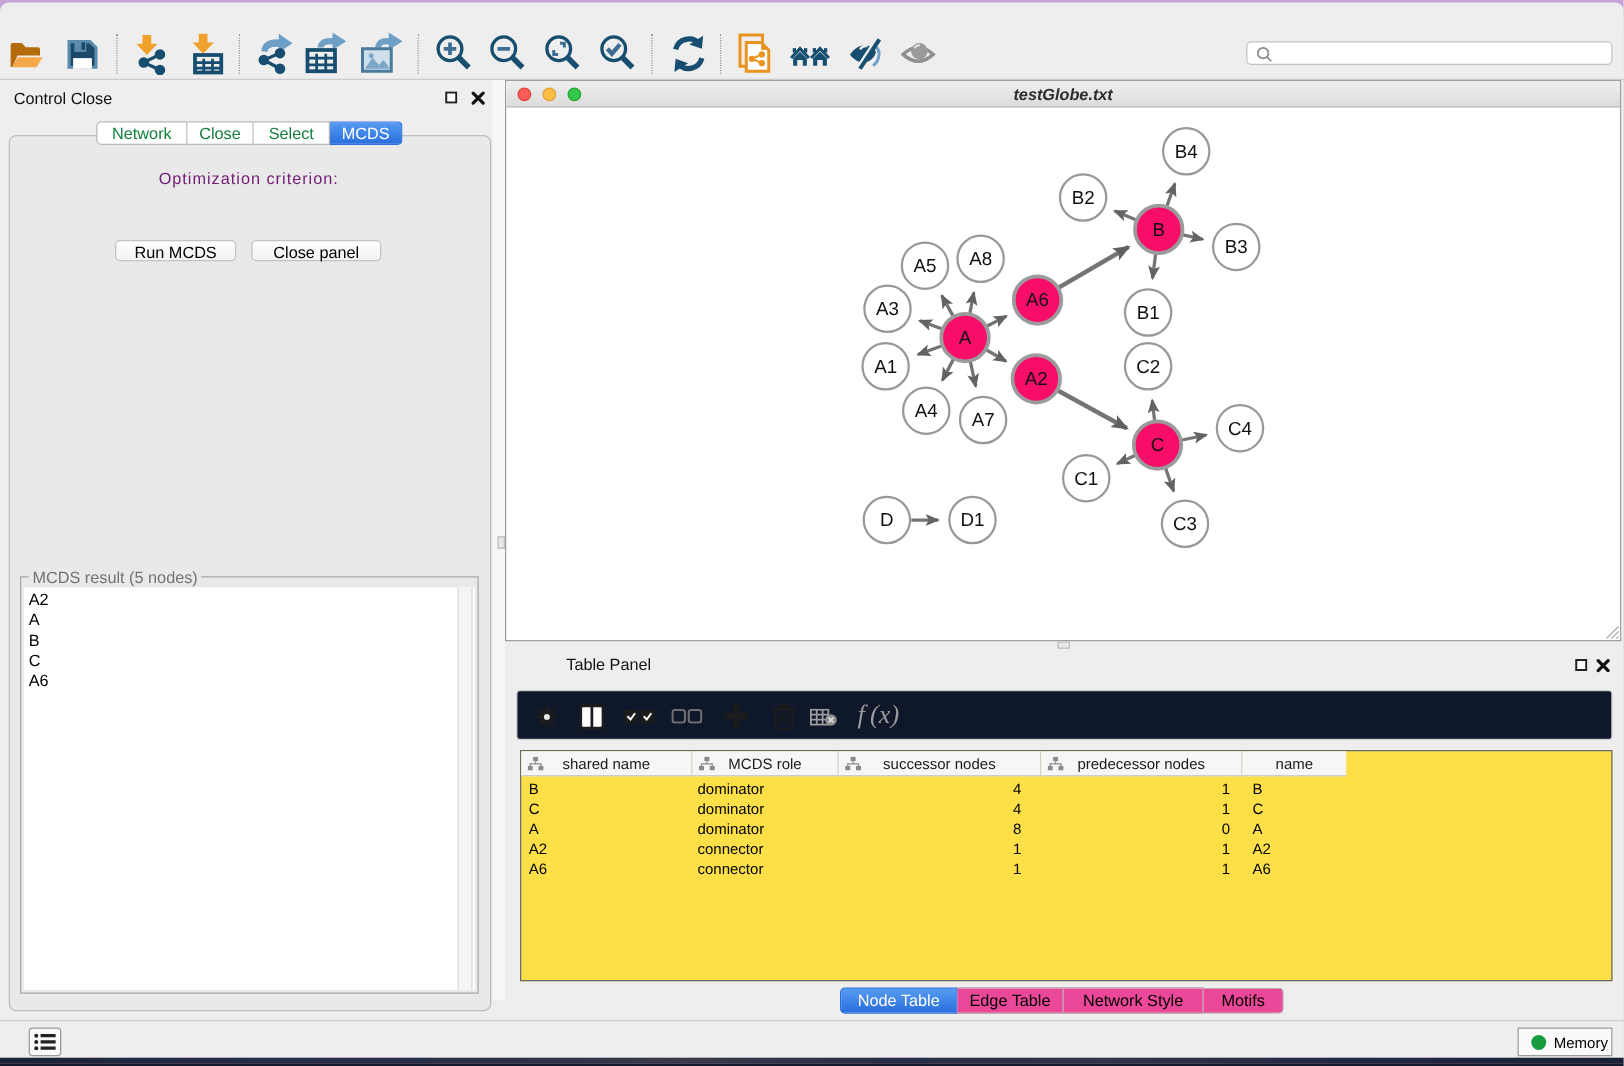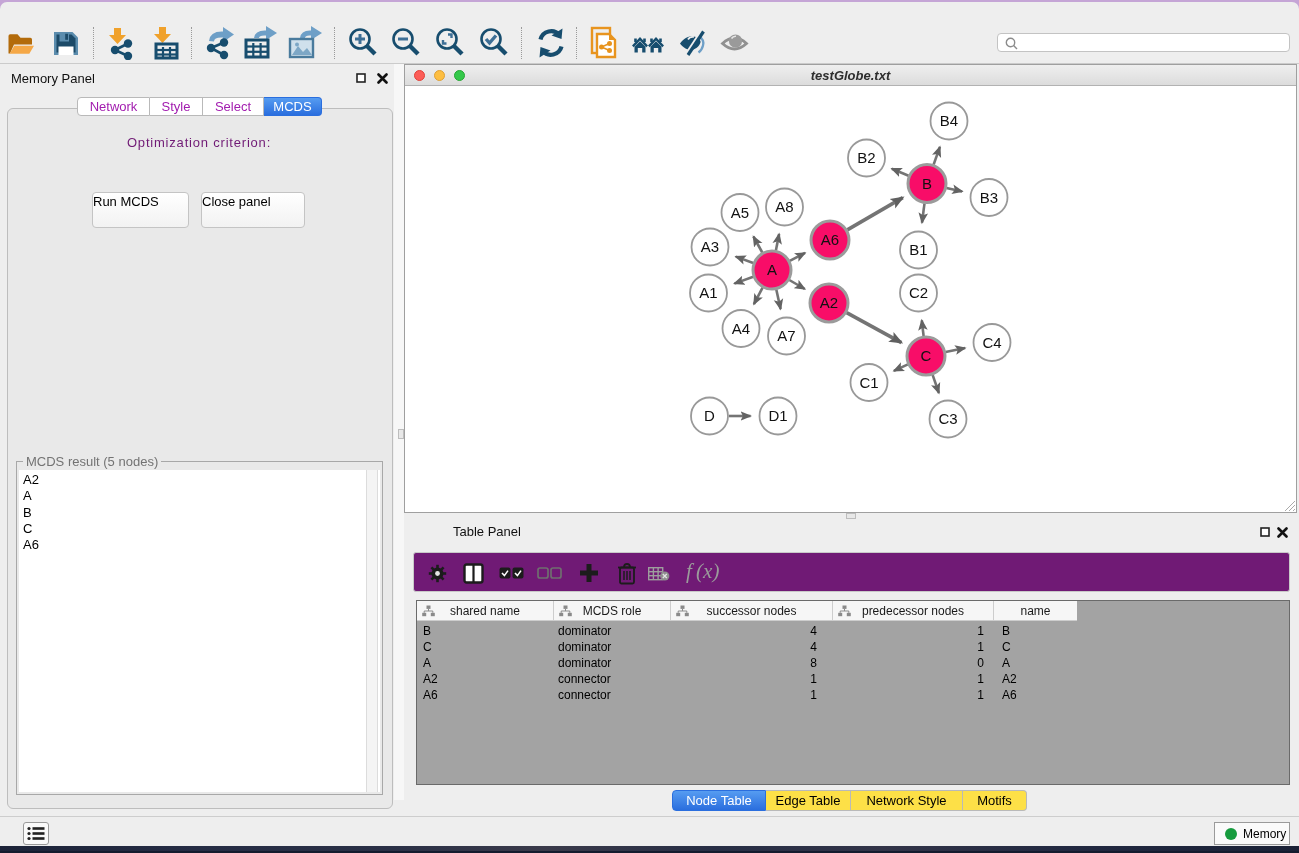--- a/index.html
+++ b/index.html
@@ -15,45 +15,45 @@
   background:linear-gradient(#ececec,#d4d4d4); border-bottom:1px solid #a8a8a8; border-radius:7px 7px 0 0; }
 #titlebar .title { position:absolute; left:0; right:0; top:4px; text-align:center; font-size:13px; color:#3c3c3c; }
 .tl { position:absolute; width:11px; height:11px; border-radius:50%; top:5px; }
 
 #toolbar { position:absolute; left:0; top:22px; width:1299px; height:42px; background:#eeeeee; border-bottom:1px solid #cbcbcb; }
 .vsep { position:absolute; top:5px; height:32px; width:0; border-left:1px dotted #9a9a9a; }
 .ticon { position:absolute; top:4px; }
 #searchbox { position:absolute; left:997px; top:11px; width:293px; height:19px; background:#fff; border:1px solid #c3c3c3; border-radius:4px; }
 
 #cp-title { position:absolute; left:11px; top:71px; font-size:13px; color:#111; }
-.cptab { position:absolute; top:97px; height:19px; background:#fff; border:1px solid #b9b9b9; font-size:13px; color:#a21caf; text-align:center; line-height:18px; }
+.cptab { position:absolute; top:97px; height:19px; background:#fff; border:1px solid #b9b9b9; font-size:13px; color:#15803d; text-align:center; line-height:18px; }
 #cp-panel { position:absolute; left:7px; top:108px; width:386px; height:701px; background:#e9e9e9; border:1px solid #bdbdbd; border-radius:6px; }
 #opt-label { position:absolute; left:0; top:135px; width:398px; text-align:center; font-size:13px; letter-spacing:0.8px; color:#701a75; }
 #combo { position:absolute; left:43px; top:159px; width:311px; height:20px; background:#fff; border:1px solid #b5b5b5; border-radius:4px; }
 #combo .ctext { position:absolute; left:12px; top:2px; font-size:14px; color:#000; }
 #combo .stepper { position:absolute; right:-1px; top:-1px; width:20px; height:20px; border-radius:4px;
   background:linear-gradient(#6aa6f0,#2e6fdc); }
-.btn { position:absolute; height:36px; background:linear-gradient(#ffffff,#f2f2f2); border:1px solid #c4c4c4; border-radius:4px; font-size:13px; color:#000; line-height:17px; }
+.btn { position:absolute; height:17px; background:linear-gradient(#ffffff,#f2f2f2); border:1px solid #c4c4c4; border-radius:4px; font-size:13px; color:#000; text-align:center; line-height:17px; }
 #fieldset { position:absolute; left:16px; top:461px; width:367px; height:334px; border:1px solid #a8a8a8; }
 #fieldset .legend { position:absolute; left:6px; top:-8px; background:#e9e9e9; padding:0 3px; font-size:13px; color:#737373; }
 #listbox { position:absolute; left:2px; top:8px; width:361px; height:322px; background:#fff; }
 #listbox .items { position:absolute; left:4px; top:2px; font-size:13px; color:#000; line-height:16.3px; }
 #listbox .sbar { position:absolute; right:2px; top:0; width:12px; height:322px; background:#f4f4f4; border-left:1px solid #dcdcdc; border-right:1px solid #dcdcdc; }
 
 #gwin { position:absolute; left:404px; top:64px; width:893px; height:449px; background:#fff; border:1px solid #9f9f9f; }
 #gwin .gtitle { position:absolute; left:0; top:0; width:891px; height:21px; background:linear-gradient(#efefef,#dcdcdc); border-bottom:1px solid #b2b2b2;font-style:italic; }
 #gwin .gtext { position:absolute; left:0; right:0; top:3px; text-align:center; font-size:13px; font-weight:bold; color:#2e2e2e; }
 #graphsvg { position:absolute; left:0; top:22px; }
 
 #tp-title { position:absolute; left:417px; top:524px; font-size:13px; color:#111;margin-left:36px; }
-#tp-toolbar { position:absolute; left:413px; top:552px; width:877px; height:40px; background:#701a75; border:1px solid #c9c9c9; border-radius:3px; }
-#tbl { position:absolute; left:416px; top:600px; width:874px; height:185px; background:#a3a3a3; border:1px solid #6a6a6a; }
+#tp-toolbar { position:absolute; left:413px; top:552px; width:877px; height:40px; background:#0f172a; border:1px solid #c9c9c9; border-radius:3px; }
+#tbl { position:absolute; left:416px; top:600px; width:874px; height:185px; background:#fde047; border:1px solid #6a6a6a; }
 #tbl .hdr { position:absolute; left:0; top:0; height:20px; background:#f6f6f6; border-right:1px solid #cdcdcd; border-bottom:1px solid #cdcdcd; font-size:12px; color:#1a1a1a; text-align:center; line-height:20px; }
 #tbl .cell { position:absolute; font-size:12px; color:#000; height:16px; line-height:16px; }
-.btab { position:absolute; top:790px; height:21px; background:#fde047; border:1px solid #b9b9b9; font-size:13px; text-align:center; line-height:19px; color:#000; }
+.btab { position:absolute; top:790px; height:21px; background:#ec4899; border:1px solid #b9b9b9; font-size:13px; text-align:center; line-height:19px; color:#000; }
 
 #statusbar { position:absolute; left:0; top:816px; width:1299px; height:30px; background:#eeeeee; border-top:1px solid #cdcdcd; }
 #memorybtn { position:absolute; left:1214px; top:822px; width:76px; height:23px; background:#fafafa; border:1px solid #9a9a9a; font-size:12px; color:#000;text-align:center; }
 #listbtn { position:absolute; left:23px; top:822px; width:26px; height:23px; background:#fafafa; border:1px solid #9a9a9a; border-radius:3px; }
 </style>
 </head>
 <body>
 <div id="stage">
   <div id="mainwin"></div>
   <div id="wall-bottom"></div>
@@ -194,30 +194,30 @@
       <line x1="23.5" y1="4.5" x2="8" y2="28" stroke="#eeeeee" stroke-width="2.4"></line>
       <line x1="25.5" y1="5.5" x2="10" y2="29" stroke="#174d6e" stroke-width="3.2"></line>
     </svg>
 
     <svg class="ticon" style="left:720px" width="36" height="34" viewBox="0 0 36 34">
       <path d="M2.5 17.5 Q14.5 6.5, 26.5 17.5 Q14.5 28.5, 2.5 17.5 Z" fill="none" stroke="#909090" stroke-width="2.8"></path>
       <circle cx="15.5" cy="15" r="6.6" fill="#9a9a9a"></circle>
       <path d="M11.5 12.5 a 5 5 0 0 1 4.5 -2.2" fill="none" stroke="#e6e6e6" stroke-width="1.6"></path>
     </svg>
   </div>
-  <div id="cp-title">Memory Panel</div>
+  <div id="cp-title">Control Close</div>
   <svg class="abs" style="left:356px;top:73px" width="10" height="10" viewBox="0 0 10 10">
       <rect x="1" y="1" width="8" height="8" fill="#fff" stroke="#222" stroke-width="1.6"></rect>
     </svg>
   <svg class="abs" style="left:377px;top:73px" width="11" height="11" viewBox="0 0 11 11">
       <path d="M1.5 1.5 L9.5 9.5 M9.5 1.5 L1.5 9.5" stroke="#111" stroke-width="2.6" stroke-linecap="round"></path>
     </svg>
   <div id="cp-panel"></div>
   <div class="cptab" style="left:77px;  width:73px; border-radius:4px 0 0 4px;">Network</div>
-  <div class="cptab" style="left:150px; width:53px; border-left:none;">Style</div>
+  <div class="cptab" style="left:150px; width:53px; border-left:none;">Close</div>
   <div class="cptab" style="left:203px; width:61px; border-left:none;">Select</div>
   <div class="cptab" style="left:264px; width:58px; border-left:none; border-radius:0 4px 4px 0; background:linear-gradient(#569cf1,#2a6ede); border-color:#2a6ede; color:#fff;">MCDS</div>
   <div id="opt-label">Optimization criterion:</div>
   <div class="btn" style="left:92px;  top:192px; width:97px;">Run MCDS</div>
   <div class="btn" style="left:201px; top:192px; width:104px;">Close panel</div>
   <div id="fieldset">
     <div class="legend">MCDS result (5 nodes)</div>
     <div id="listbox">
       <div class="items">A2<br>A<br>B<br>C<br>A6</div>
       <div class="sbar"></div>

